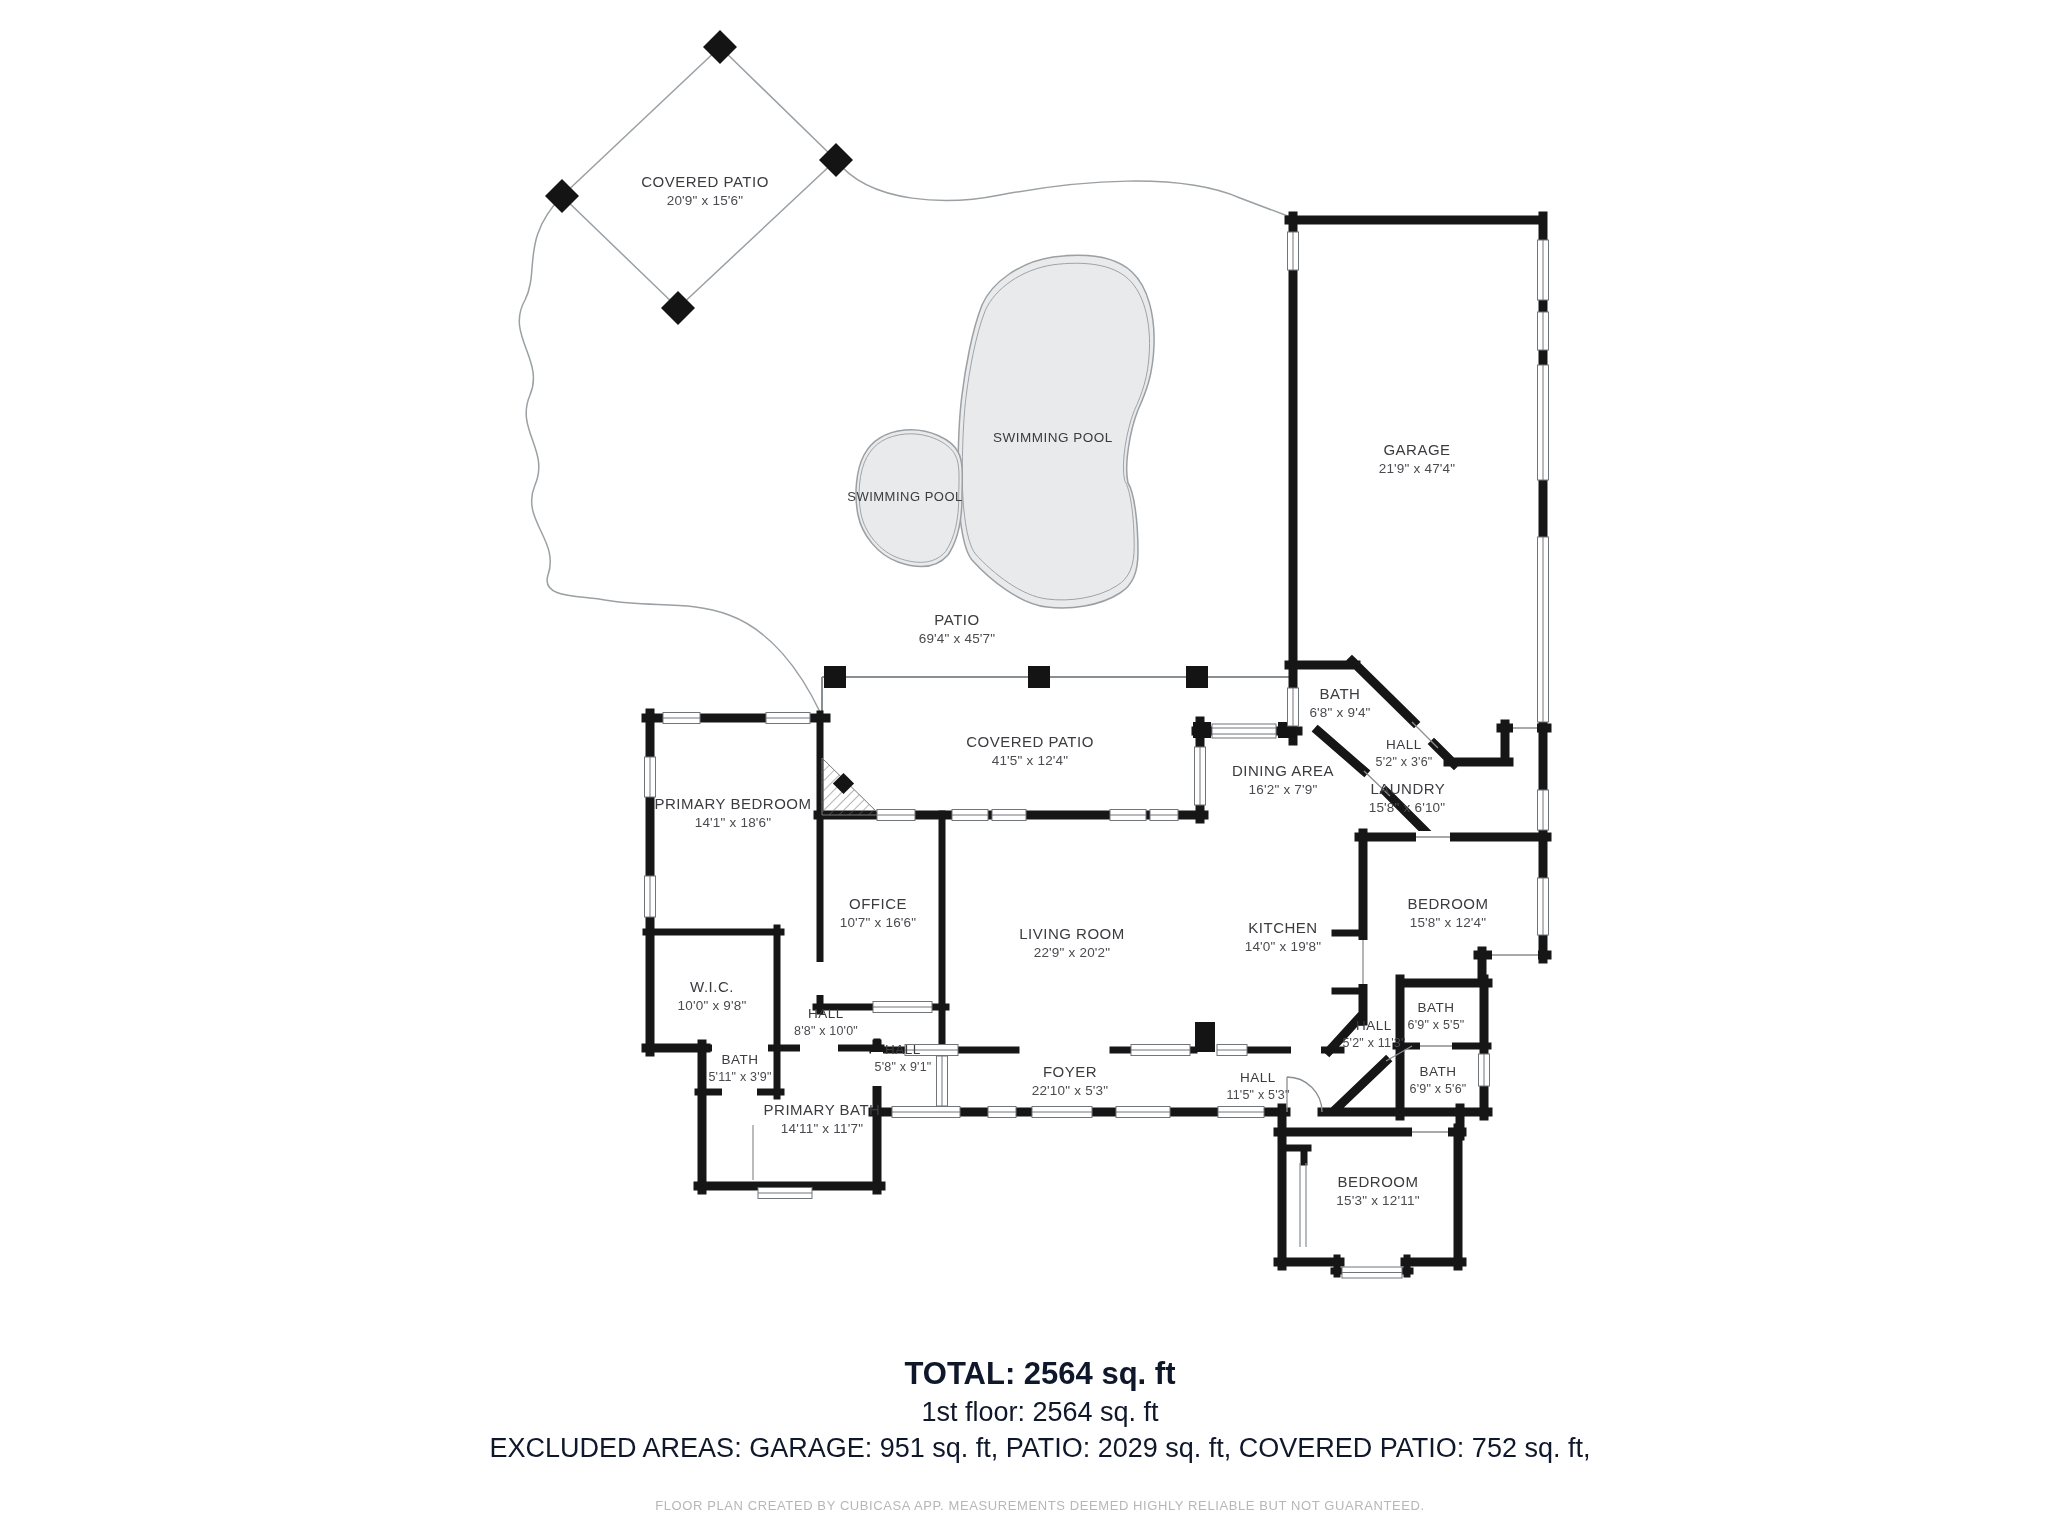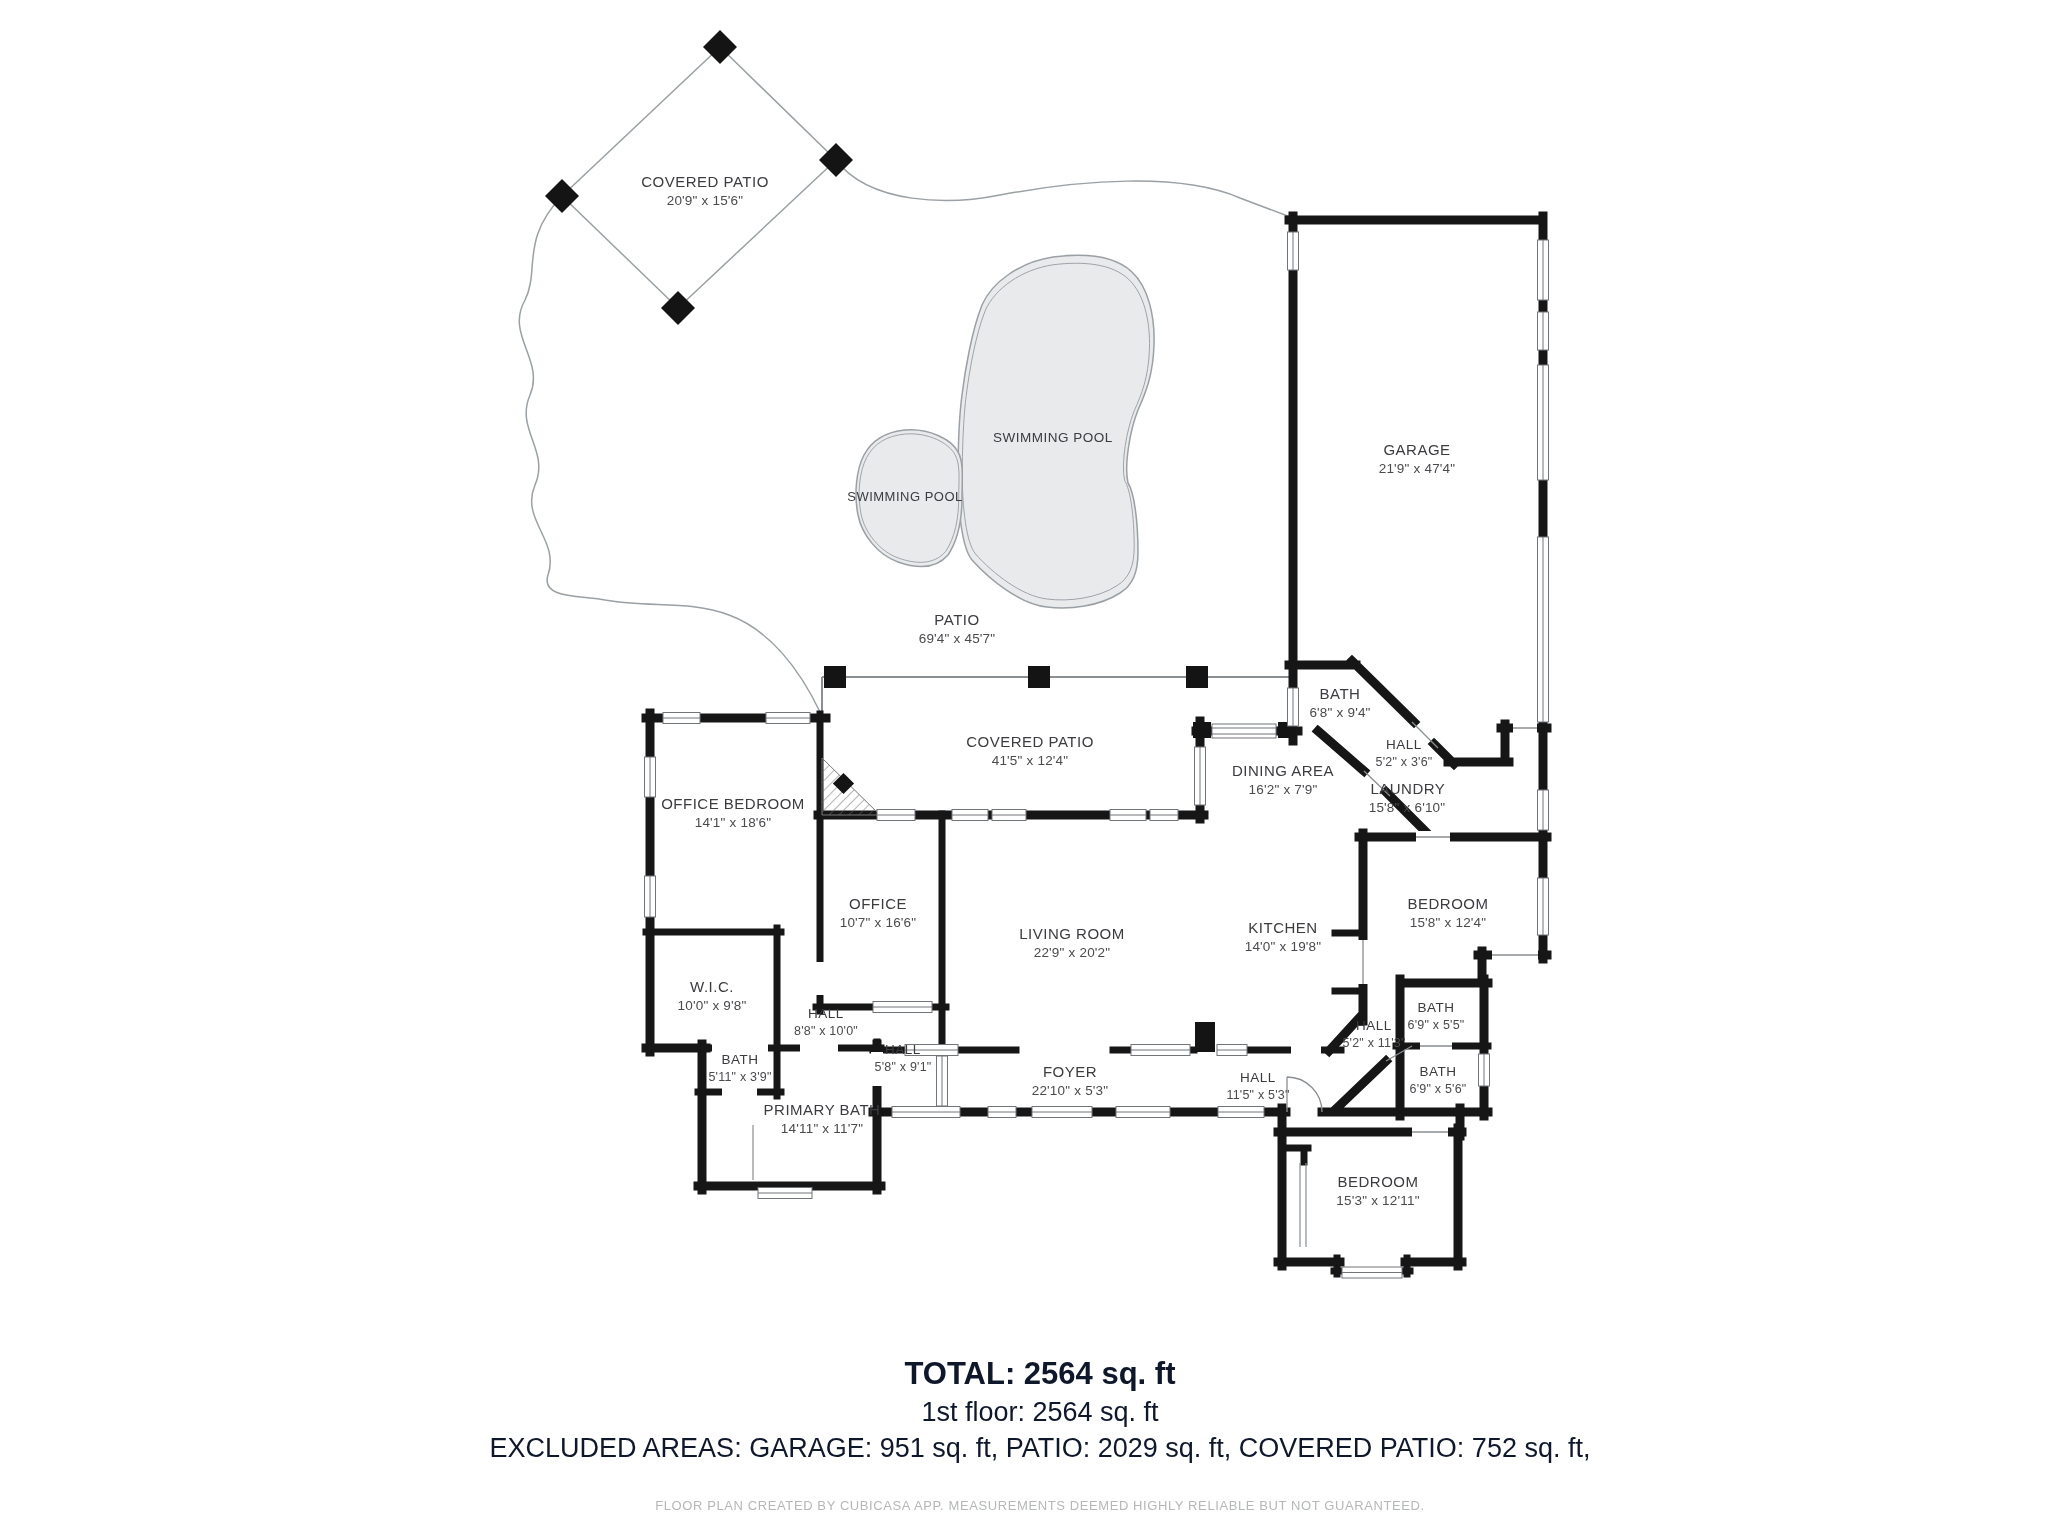--- a/index.html
+++ b/index.html
@@ -241,21 +241,21 @@
   </div>
   <div class="rlabel" style="left:1407px;top:797px;text-align:right;">
     <div class="rname">LAUNDRY</div>
     <div class="rdims">15'8" x 6'10"</div>
   </div>
   <div class="rlabel" style="left:1283px;top:779px;">
     <div class="rname">DINING AREA</div>
     <div class="rdims">16'2" x 7'9"</div>
   </div>
   <div class="rlabel" style="left:733px;top:812px;">
-    <div class="rname">OFFICE BEDROOM</div>
+    <div class="rname">PRIMARY BEDROOM</div>
     <div class="rdims">14'1" x 18'6"</div>
   </div>
   <div class="rlabel" style="left:878px;top:912px;">
     <div class="rname">OFFICE</div>
     <div class="rdims">10'7" x 16'6"</div>
   </div>
   <div class="rlabel" style="left:1072px;top:942px;">
     <div class="rname">LIVING ROOM</div>
     <div class="rdims">22'9" x 20'2"</div>
   </div>

